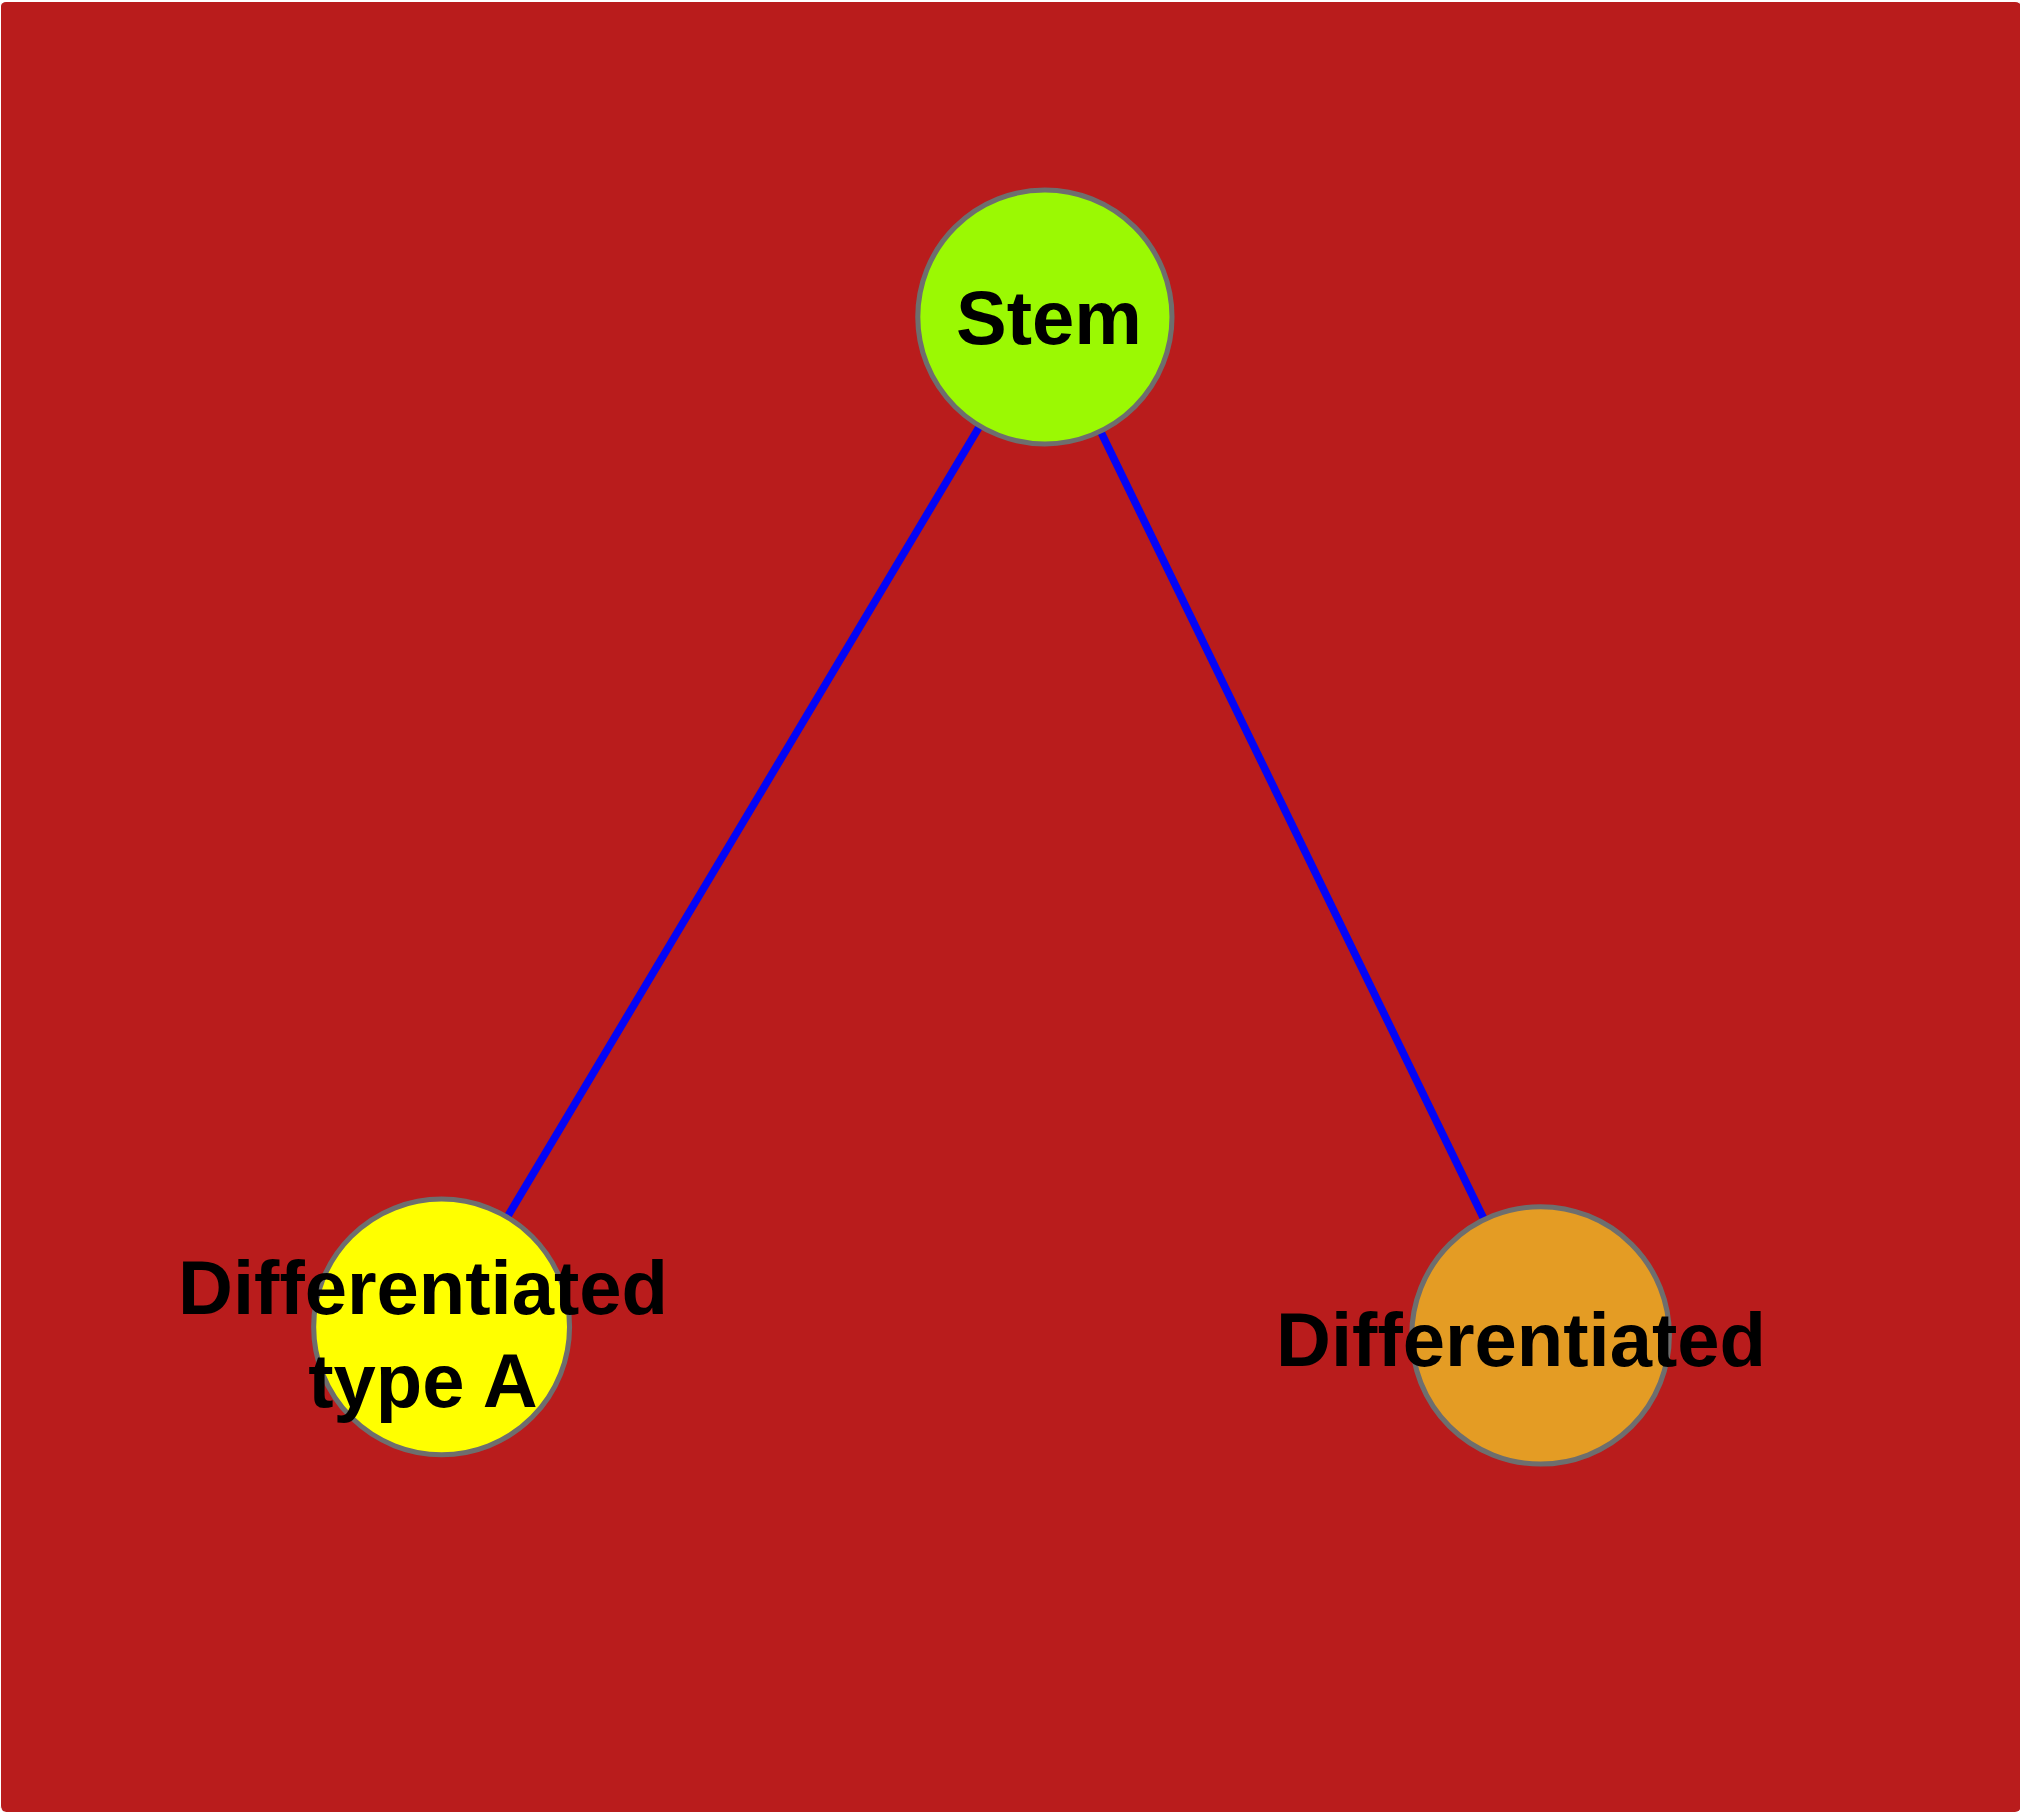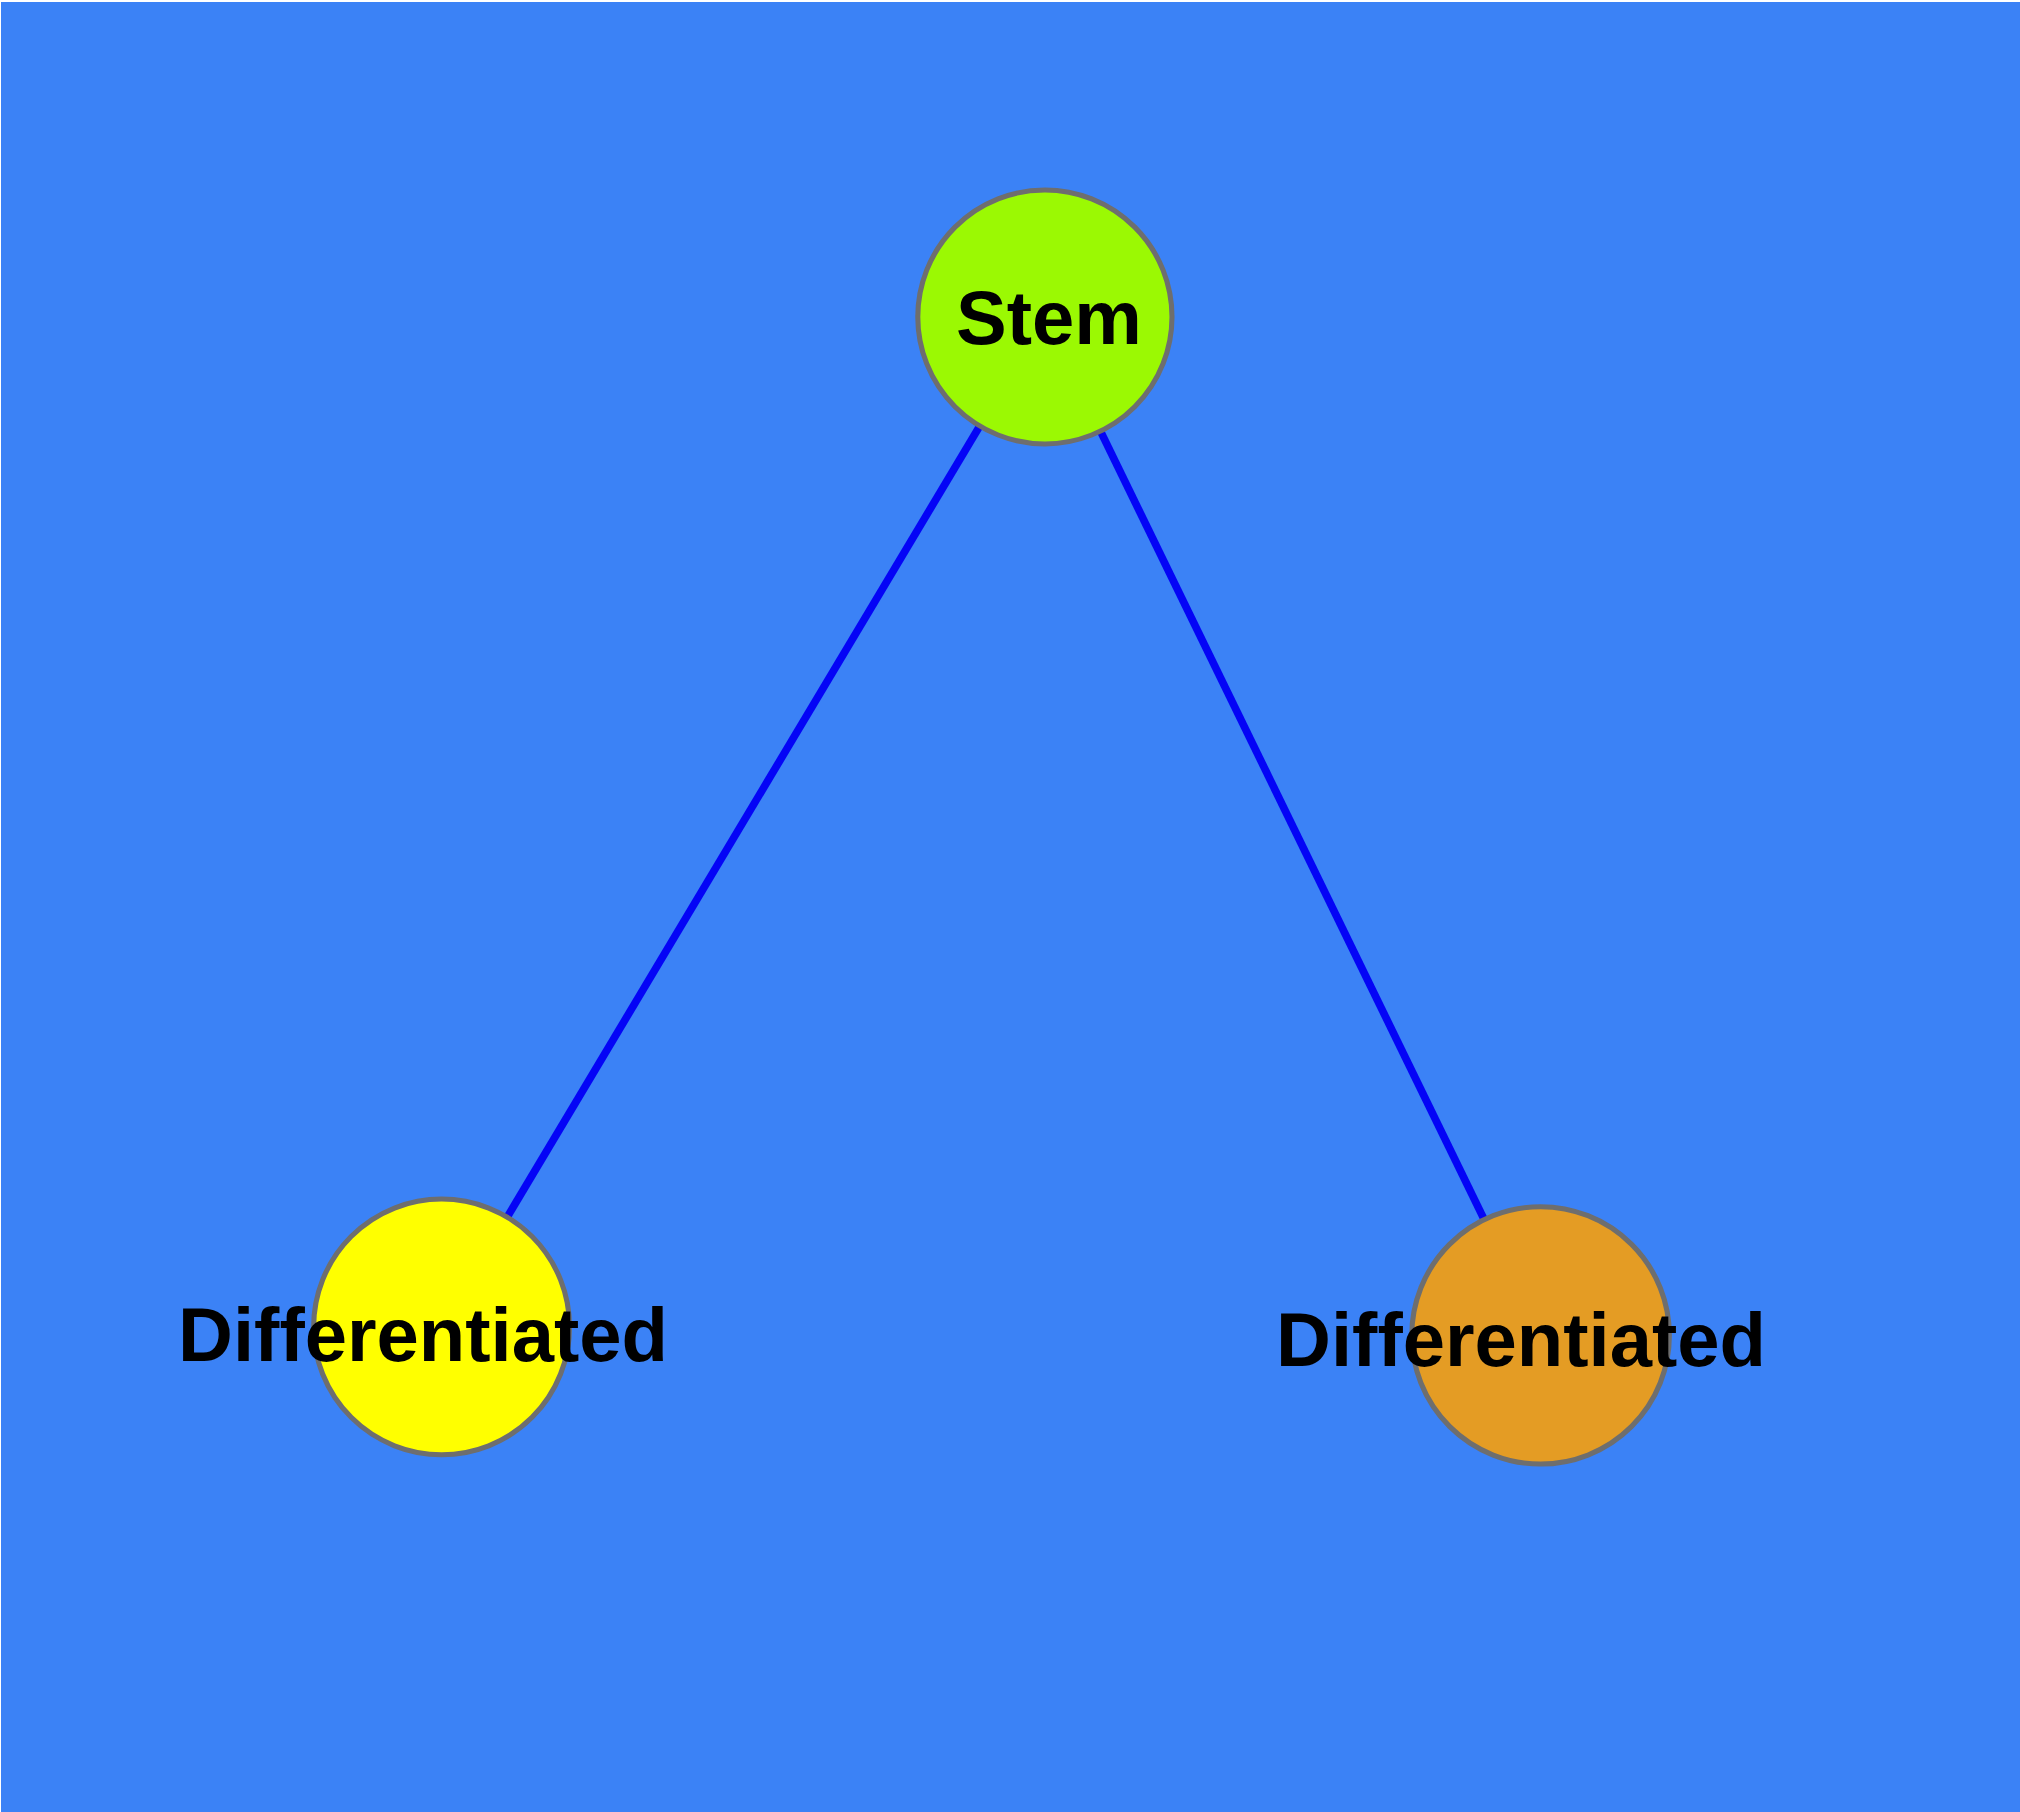--- a/index.html
+++ b/index.html
@@ -36,33 +36,34 @@
     font: bold 76px/93px "Liberation Sans", sans-serif;
     color: #000000;
     text-align: center;
     white-space: nowrap;
     letter-spacing: 0px;
   }
 </style>
 </head>
 <body>
 
-<div id="canvas" style="background: #3b82f6;">
+<div id="canvas" style="background: #b91c1c; border-radius: 6px;">
   <svg id="diagram-svg" viewBox="0 0 2384 2138" preserveAspectRatio="none">
       <line x1="1232" y1="372" x2="520" y2="1565" stroke="#0404F6" stroke-width="9"></line>
       <line x1="1232" y1="372" x2="1817" y2="1575" stroke="#0404F6" stroke-width="9"></line>
       <circle cx="1232" cy="372" r="150" fill="#9BF903" stroke="#6E6E6E" stroke-width="6"></circle>
       <circle cx="520" cy="1565" r="151" fill="#FFFF00" stroke="#6E6E6E" stroke-width="6"></circle>
       <circle cx="1817" cy="1575" r="152" fill="#E49C24" stroke="#6E6E6E" stroke-width="6"></circle>
     </svg>
   <div id="labels">
       <div class="node-label" style="left: 1048px; top: 315px; color: rgb(0, 0, 0);">
         <div>Stem</div>
       </div>
       <div class="node-label" style="left: 422px; top: 1332px; color: rgb(0, 0, 0);">
         <div>Differentiated</div>
+        <div>type A</div>
       </div>
       <div class="node-label" style="left: 1520px; top: 1337px; color: rgb(0, 0, 0);">
         <div>Differentiated</div>
       </div>
     </div>
 </div>
 
 
 </body></html>

